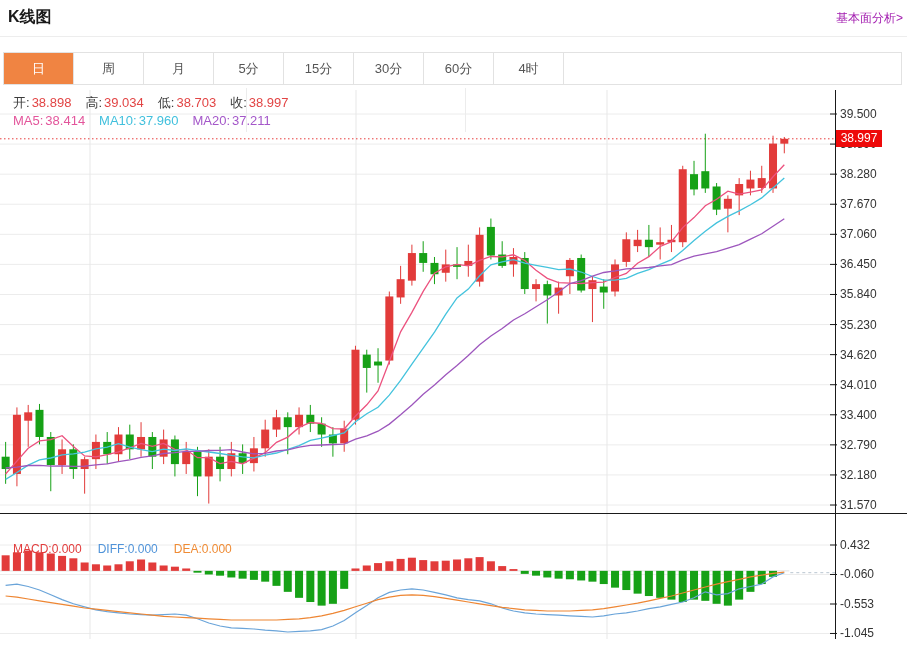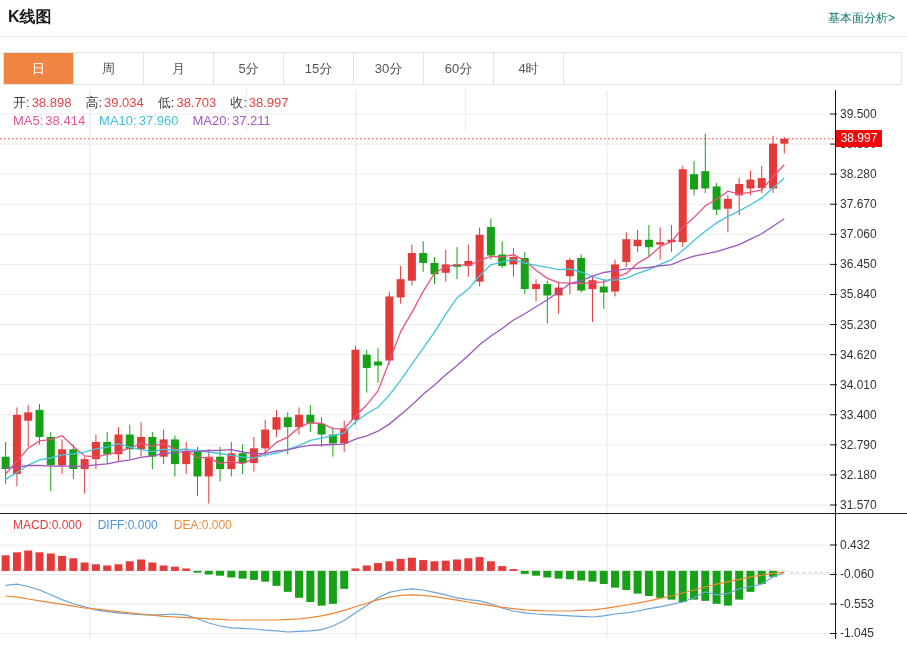--- a/index.html
+++ b/index.html
@@ -1,33 +1,33 @@
 <!DOCTYPE html>
 <html><head>
 <meta charset="utf-8">
 <style>
   html,body{margin:0;padding:0;background:#fff;}
   .app{position:relative;width:907px;height:639px;background:#fff;overflow:hidden;
        font-family:"Liberation Sans","DejaVu Sans",sans-serif;}
   .hdr-title{position:absolute;left:8px;top:7px;font-size:16px;font-weight:bold;color:#1a1a1a;}
-  .hdr-link{position:absolute;right:12px;top:10px;font-size:12px;color:#0f766e;text-decoration:none;cursor:pointer;}
+  .hdr-link{position:absolute;right:4px;top:10px;font-size:12px;color:#a21caf;text-decoration:none;cursor:pointer;}
   .hdr-divider{position:absolute;left:0;top:36px;width:907px;height:1px;background:#ededed;}
   .tabs{position:absolute;left:3px;top:52px;width:899px;height:33px;display:flex;
         border:1px solid #e2e2e2;background:#fff;box-sizing:border-box;}
   .tab{width:70px;height:100%;line-height:31px;text-align:center;font-size:13px;color:#555;
        border-right:1px solid #e2e2e2;box-sizing:border-box;cursor:pointer;flex:none;}
   .tab.active{color:#fff;font-weight:normal;}
   .tab-filler{flex:1;border-right:none;}
   svg.chart{position:absolute;left:0;top:0;}
   .info-row{position:absolute;left:13px;font-size:13px;white-space:nowrap;}
   .info-row .lbl{color:#3c3c3c;}
   .info-row .val{margin-left:2px;}
   .info-row .item{margin-right:14px;margin-top:12px;}
   .info-div{position:absolute;top:88px;width:1px;height:44px;background:#ececec;}
-  .macd-labels{position:absolute;left:13px;top:518px;font-size:12px;white-space:nowrap;}
+  .macd-labels{position:absolute;left:13px;top:542px;font-size:12px;white-space:nowrap;}
   .macd-labels .item{margin-right:16px;}
   .badge{position:absolute;left:836px;top:130px;width:46px;height:17px;line-height:17px;
          text-align:center;font-size:12px;color:#fff;}
 </style>
 </head>
 <body>
 
 <div class="app">
   <div class="hdr-title">K线图</div>
   <a class="hdr-link">基本面分析&gt;</a>

